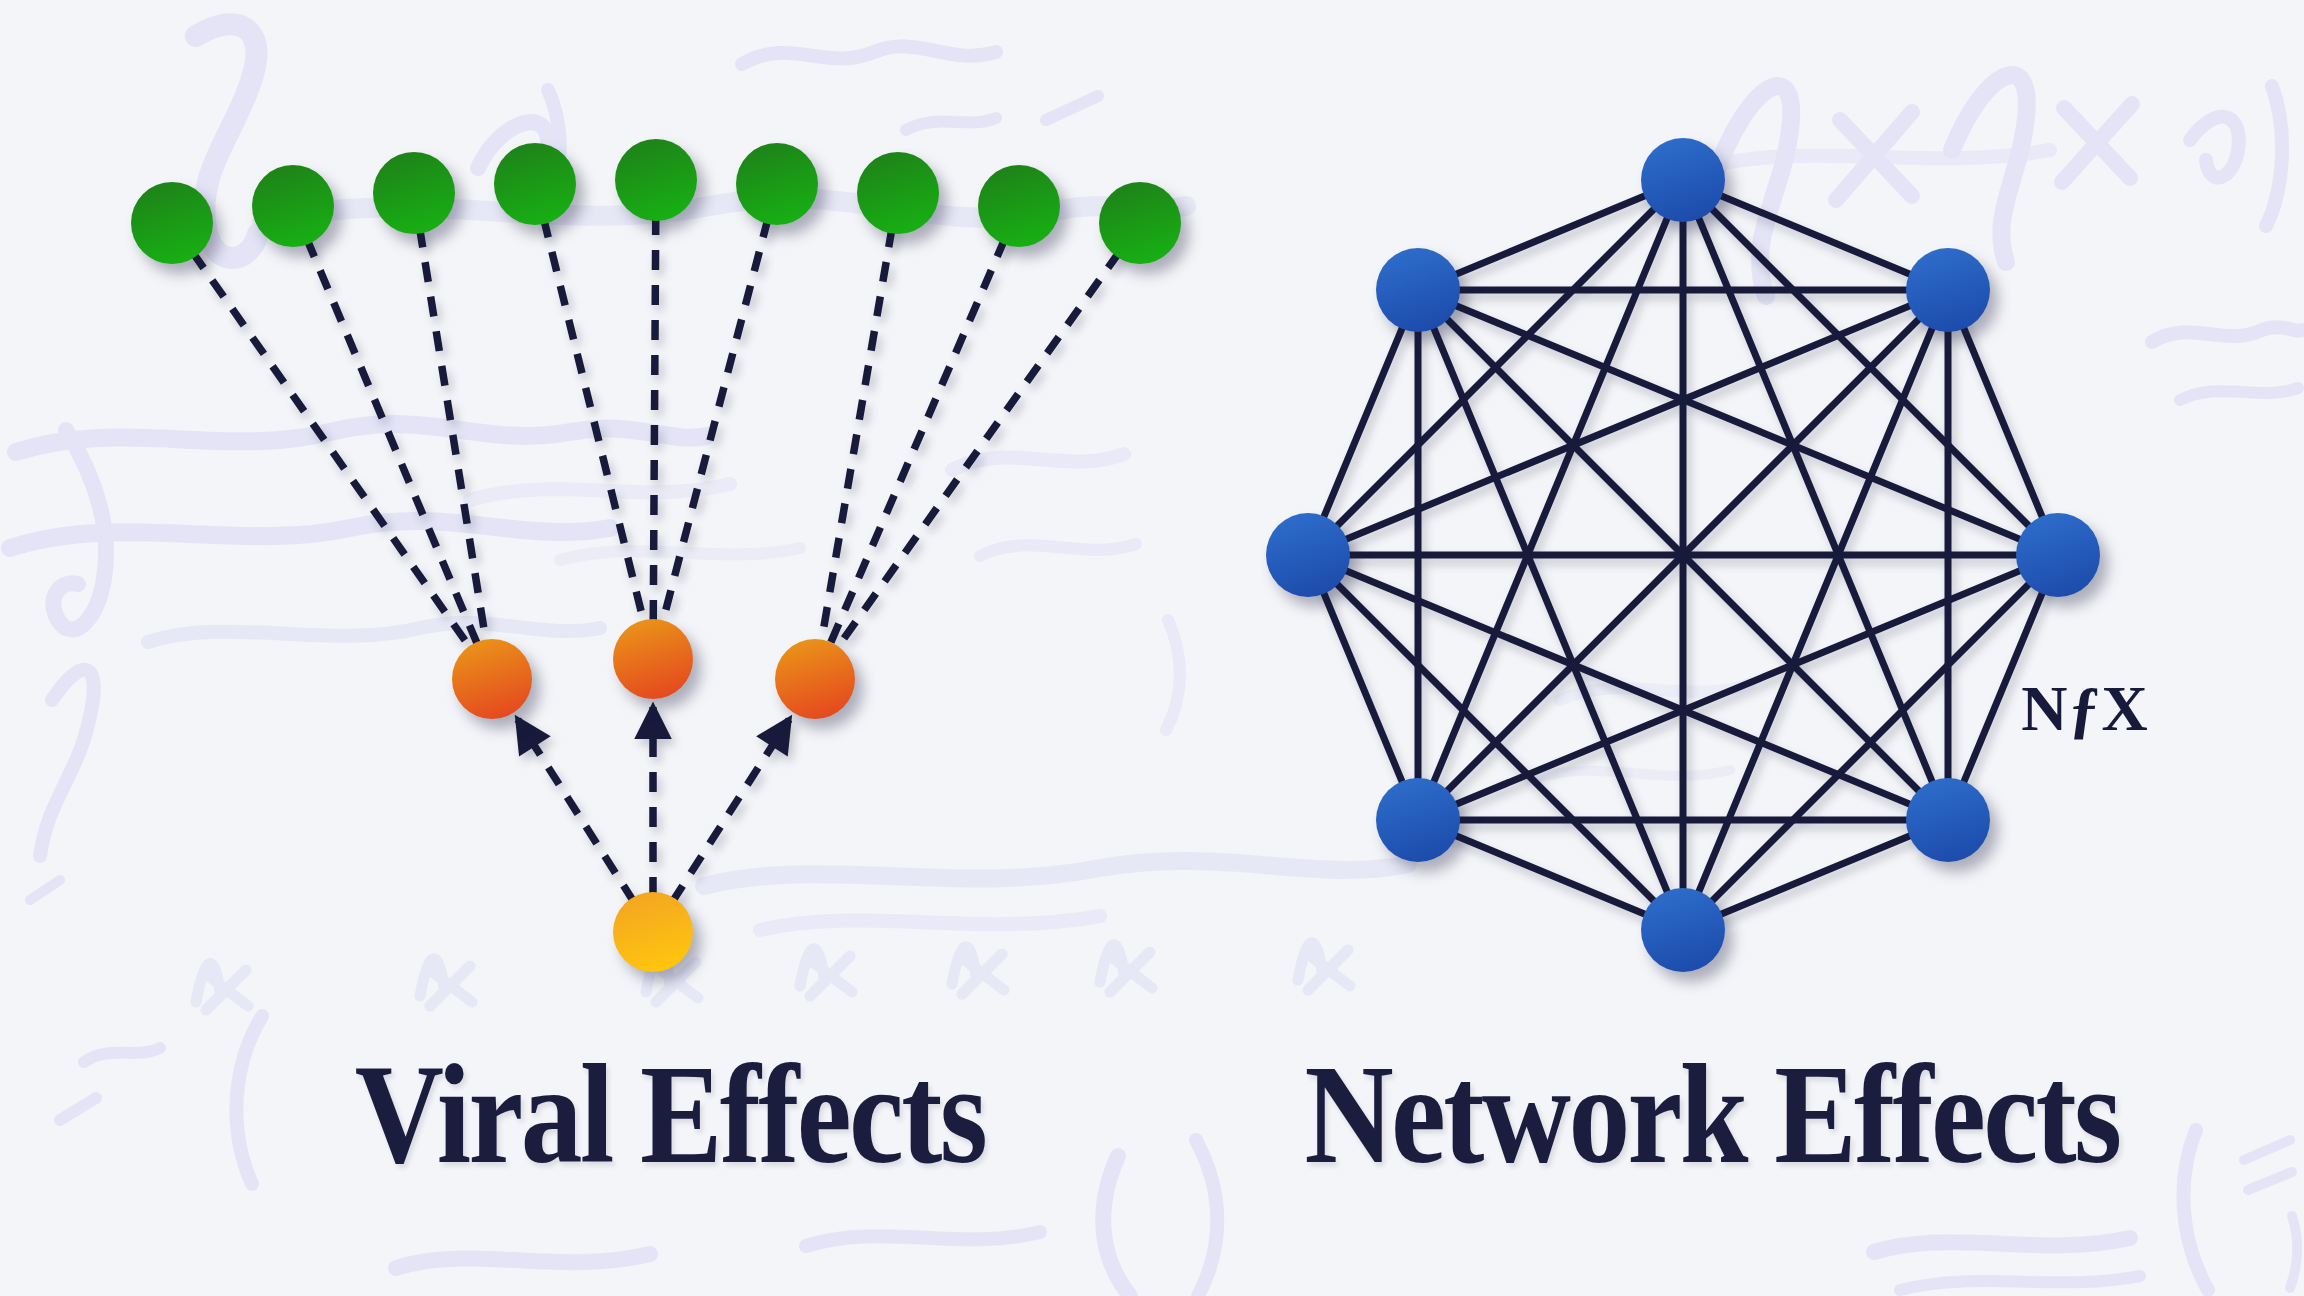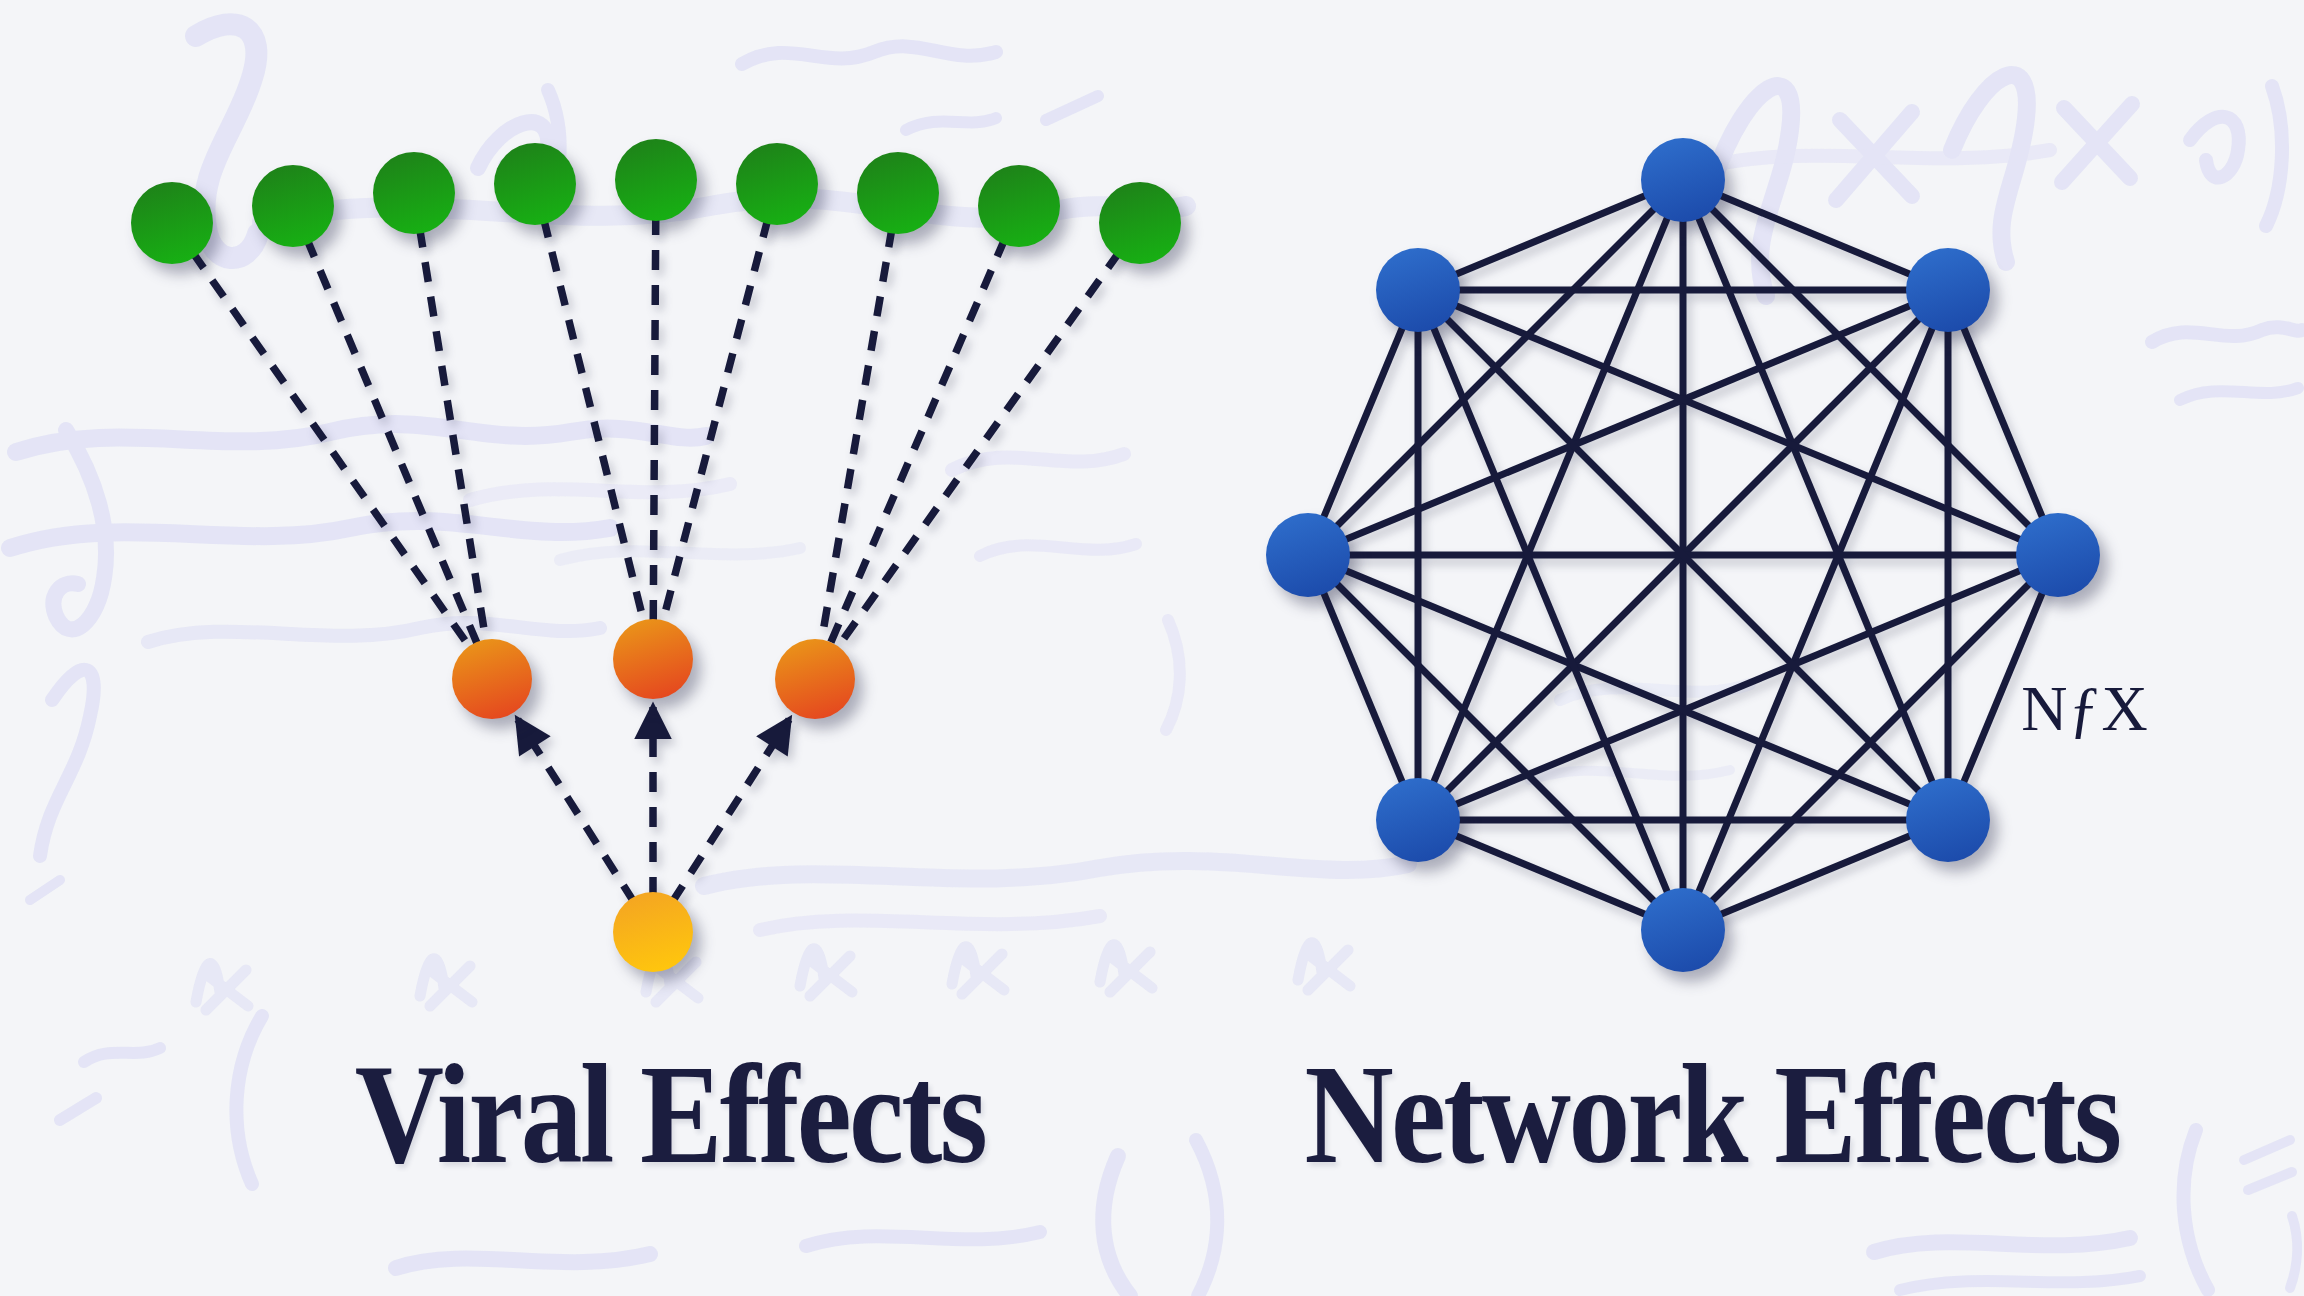--- a/index.html
+++ b/index.html
@@ -11,21 +11,21 @@
   .title{
     position:absolute;top:1043px;line-height:1;white-space:nowrap;
     font-weight:700;font-size:142px;letter-spacing:-3px;color:#1b1d3f;
     transform:translateX(-50%) scaleX(0.87);
     text-shadow:3px 4px 6px rgba(27,30,62,0.12);
   }
   #viralTitle{left:670px;}
   #networkTitle{left:1712px;}
   #nfx{
     position:absolute;left:2085px;top:712px;transform:translate(-50%,-54%);
-    font-weight:400;font-size:64px;letter-spacing:1px;color:#171a3b;white-space:nowrap;
+    font-weight:700;font-size:64px;letter-spacing:1px;color:#171a3b;white-space:nowrap;
   }
   .gshadow{filter:drop-shadow(8px 10px 7px rgba(24,27,60,0.33));}
   .lshadow{filter:drop-shadow(4px 6px 5px rgba(24,27,60,0.22));}
 </style>
 </head>
 <body>
 
 <div class="stage">
 
   <svg id="scene" width="2304" height="1296" viewBox="0 0 2304 1296">

